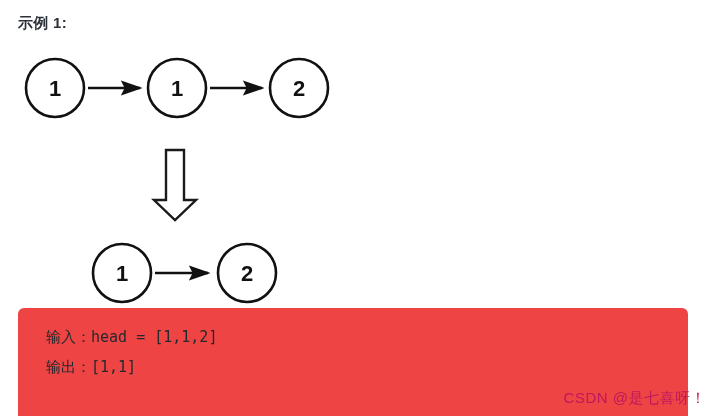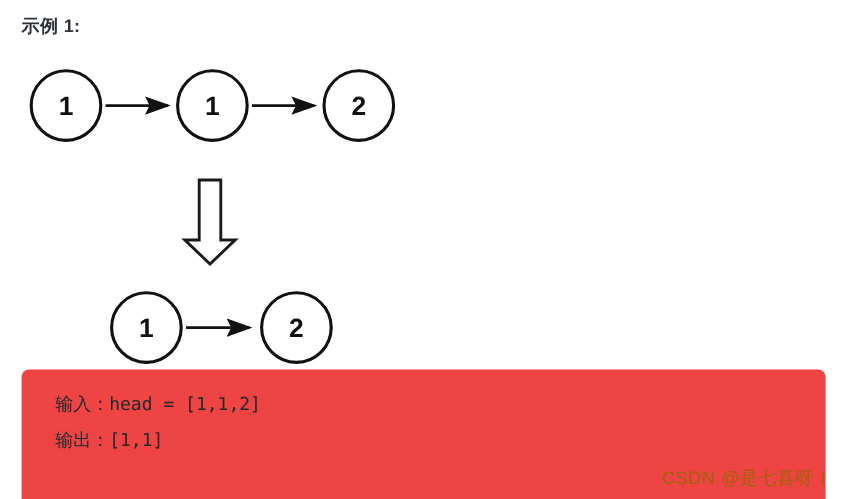--- a/index.html
+++ b/index.html
@@ -62,24 +62,24 @@
     font-family: "DejaVu Sans Mono", "Liberation Mono", monospace;
     font-size: 15px;
     line-height: 30px;
     color: #24292e;
     white-space: pre;
   }
 
   
   .watermark {
     position: absolute;
-    right: 28px;
+    right: 16px;
     bottom: 8px;
     font-size: 15px;
-    color: #a16207;
+    color: #be185d;
     font-family: "Liberation Sans", "DejaVu Sans", sans-serif;
     white-space: nowrap;
     letter-spacing: 0.5px;
   }
 </style>
 </head>
 <body>
 
 <div id="page">
 

